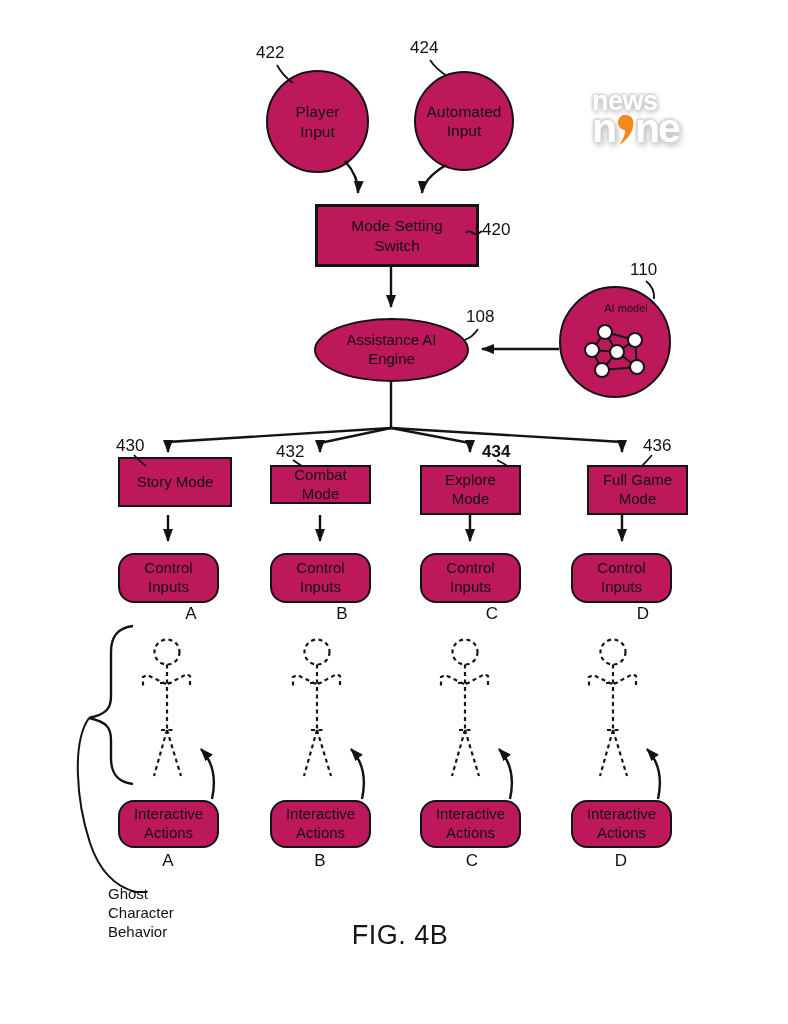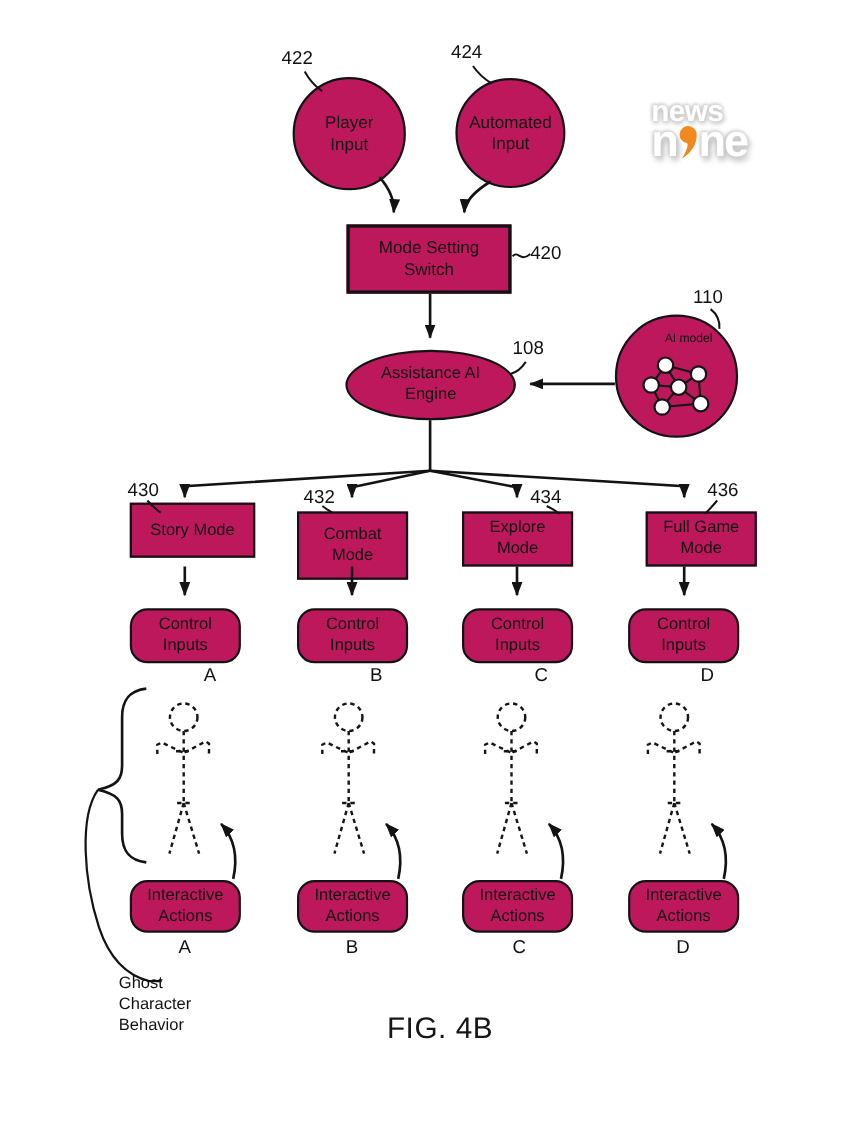--- a/index.html
+++ b/index.html
@@ -37,54 +37,54 @@
 
 <div id="stage">
 
   <div class="node circle ml" style="left:266px;top:70px;width:103px;height:103px;">Player
 Input</div>
   <div class="node circle ml" style="left:414px;top:71px;width:100px;height:100px;">Automated
 Input</div>
   <div class="ref" style="left:256px;top:44px;">422</div>
   <div class="ref" style="left:410px;top:39px;">424</div>
 
-  <div class="node rect-bold ml" style="left:315px;top:204px;width:150px;height:63px;">Mode Setting
+  <div class="node rect-bold ml" style="left:315px;top:204px;width:164px;height:63px;">Mode Setting
 Switch</div>
   <div class="ref" style="left:482px;top:221px;">420</div>
 
   <div class="node ellipse ml" style="left:314px;top:318px;width:155px;height:64px;font-size:15px;">Assistance AI
 Engine</div>
   <div class="ref" style="left:466px;top:308px;">108</div>
 
   <div class="node circle" style="left:559px;top:286px;width:112px;height:112px;"></div>
   <div class="aimodel-label">AI model</div>
   <div class="ref" style="left:630px;top:261px;">110</div>
 
   <div class="node modebox ml" style="left:118px;top:457px;width:114px;height:50px;">Story Mode</div>
   <div class="ref" style="left:116px;top:437px;">430</div>
   <div class="node roundbox ml" style="left:118px;top:553px;width:101px;height:50px;">Control
 Inputs</div>
   <div class="letter" style="left:176px;top:604px;">A</div>
   <div class="node roundbox ml" style="left:118px;top:800px;width:101px;height:48px;">Interactive
 Actions</div>
   <div class="letter" style="left:153px;top:851px;">A</div>
 
-  <div class="node modebox ml" style="left:270px;top:465px;width:101px;height:62px;">Combat
+  <div class="node modebox ml" style="left:270px;top:465px;width:101px;height:39px;">Combat
 Mode</div>
   <div class="ref" style="left:276px;top:443px;">432</div>
   <div class="node roundbox ml" style="left:270px;top:553px;width:101px;height:50px;">Control
 Inputs</div>
   <div class="letter" style="left:327px;top:604px;">B</div>
   <div class="node roundbox ml" style="left:270px;top:800px;width:101px;height:48px;">Interactive
 Actions</div>
   <div class="letter" style="left:305px;top:851px;">B</div>
 
   <div class="node modebox ml" style="left:420px;top:465px;width:101px;height:50px;">Explore
 Mode</div>
-  <div class="ref" style="left:482px;top:443px;">434</div>
+  <div class="ref" style="left:482px;top:443px;font-weight:bold;">434</div>
   <div class="node roundbox ml" style="left:420px;top:553px;width:101px;height:50px;">Control
 Inputs</div>
   <div class="letter" style="left:477px;top:604px;">C</div>
   <div class="node roundbox ml" style="left:420px;top:800px;width:101px;height:48px;">Interactive
 Actions</div>
   <div class="letter" style="left:457px;top:851px;">C</div>
 
   <div class="node modebox ml" style="left:571px;top:465px;width:101px;height:50px;margin-left:16px;">Full Game
 Mode</div>
   <div class="ref" style="left:643px;top:437px;">436</div>

